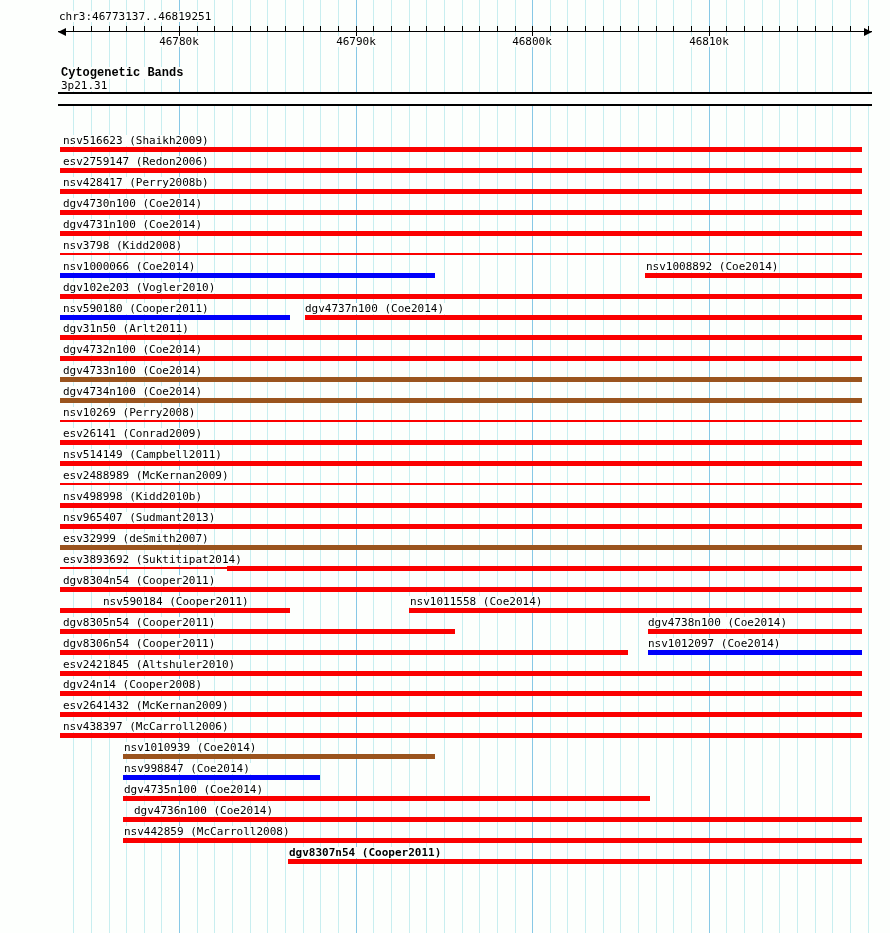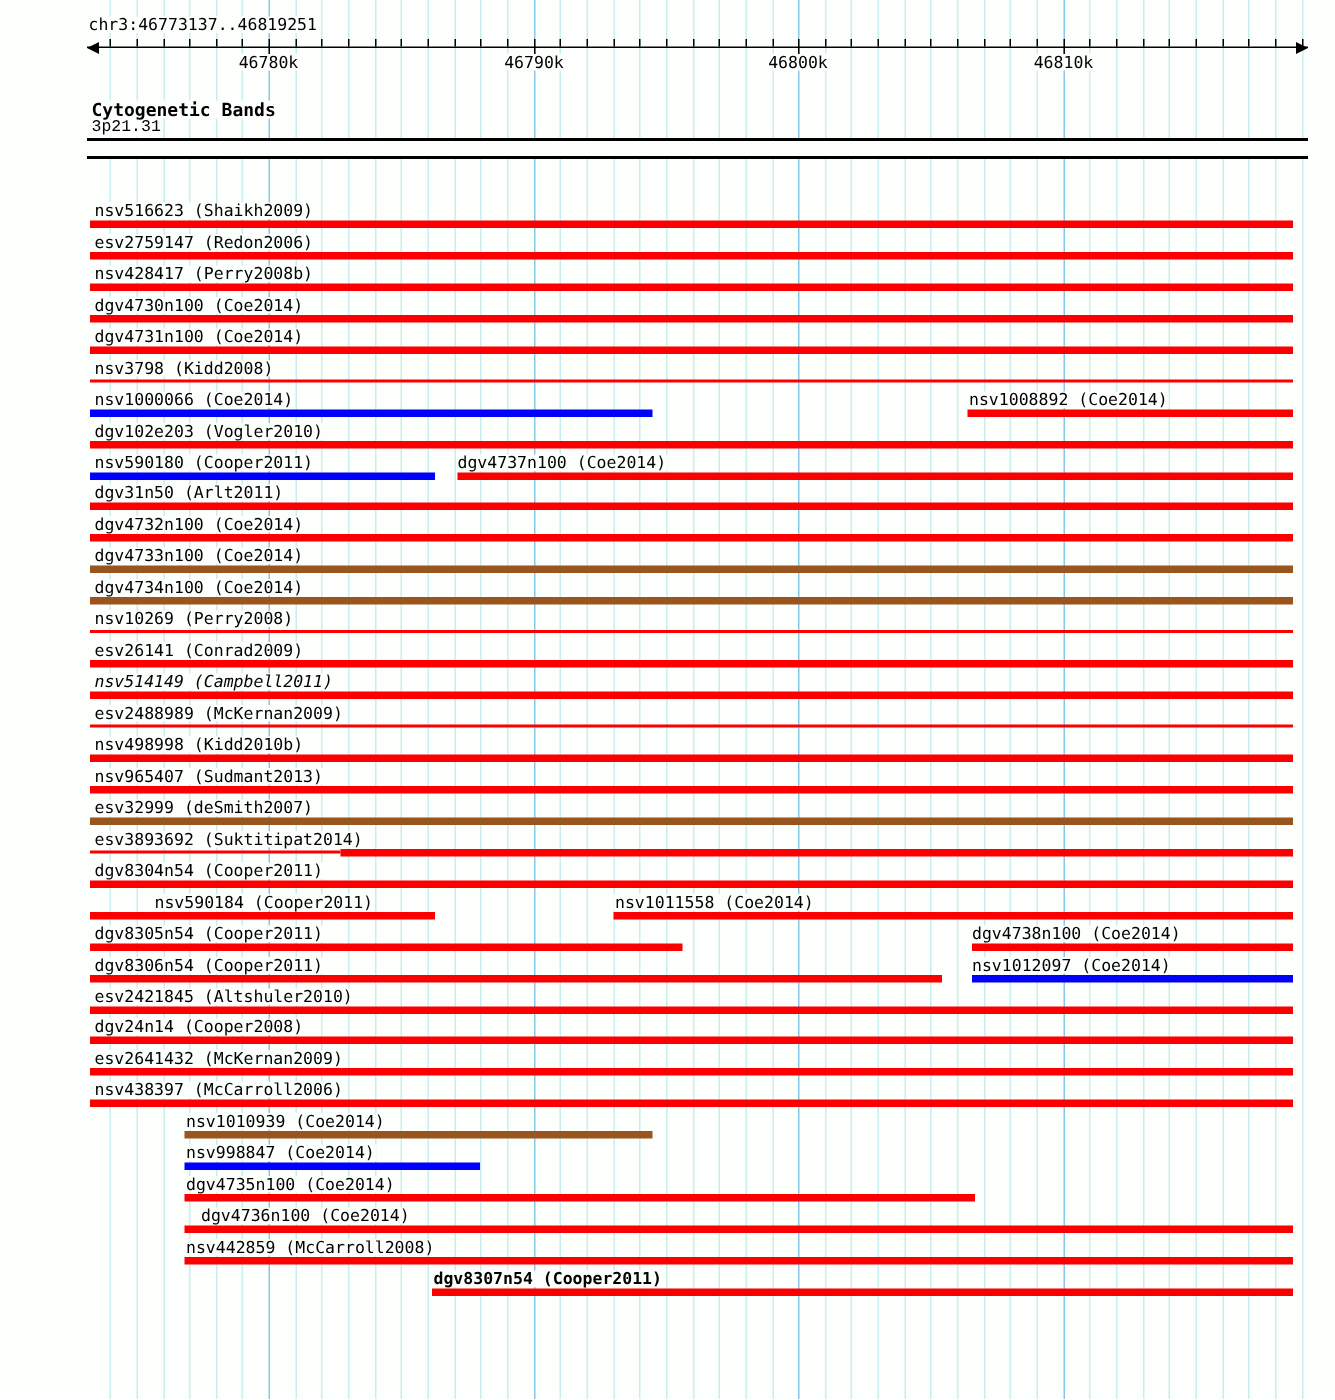--- a/index.html
+++ b/index.html
@@ -6,21 +6,21 @@
   #screen{
     position:relative;
     width:890px;height:933px;
     background:#fdfffd;
     overflow:hidden;
     font-family:"DejaVu Sans Mono","Liberation Mono",monospace;
     color:#000;
   }
   .gridline{position:absolute;top:0;bottom:0;width:1px;}
   .txt{position:absolute;font-size:11px;line-height:11px;white-space:nowrap;background:#fdfffd;padding:0 1px;}
-  .bold{font-weight:bold;font-size:12px;line-height:12px;}
+  .bold{font-weight:bold;font-size:12px;line-height:12px;font-family:Liberation Mono, monospace;}
   .axis-line{position:absolute;height:1px;background:#000;}
   .tick{position:absolute;width:1px;background:#000;}
   .arrow{position:absolute;width:0;height:0;border-top:4px solid transparent;border-bottom:4px solid transparent;}
   .arrow.left{border-right:8px solid #000;}
   .arrow.right{border-left:8px solid #000;}
   .ticklabel{position:absolute;font-size:11px;line-height:11px;width:48px;text-align:center;background:#fdfffd;}
   .bandbox{position:absolute;border-top:2px solid #000;border-bottom:2px solid #000;background:#fdfffd;}
   .vbar{position:absolute;}
   .vlabel{position:absolute;font-size:11px;line-height:11px;white-space:nowrap;background:#fdfffd;padding:0 1px;}
 </style>
@@ -128,21 +128,21 @@
       <div class="tick" style="left: 832px; top: 26px; height: 5px;"></div>
       <div class="tick" style="left: 850px; top: 26px; height: 5px;"></div>
       <div class="tick" style="left: 868px; top: 26px; height: 5px;"></div>
       <div class="ticklabel" style="left: 155px; top: 36px;">46780k</div>
       <div class="ticklabel" style="left: 332px; top: 36px;">46790k</div>
       <div class="ticklabel" style="left: 508px; top: 36px;">46800k</div>
       <div class="ticklabel" style="left: 685px; top: 36px;">46810k</div>
     </div>
 
   <div class="txt bold" style="left:60px;top:67px;">Cytogenetic Bands</div>
-  <div class="txt" style="left:60px;top:80px;font-family:Liberation Mono, monospace;">3p21.31</div>
+  <div class="txt" style="left:60px;top:80px;">3p21.31</div>
   <div class="bandbox" style="left:58px;top:92px;width:814px;height:10px;"></div>
 
 
   <div id="tracks-layer">
       <div>
         <div class="vlabel" style="left: 62px; top: 135px;">nsv516623 (Shaikh2009)</div>
         <div class="vbar" style="left: 60px; width: 802px; top: 147px; height: 5px; background: rgb(251, 0, 0);"></div>
       </div>
       <div>
         <div class="vlabel" style="left: 62px; top: 156px;">esv2759147 (Redon2006)</div>
@@ -198,21 +198,21 @@
       </div>
       <div>
         <div class="vlabel" style="left: 62px; top: 407px;">nsv10269 (Perry2008)</div>
         <div class="vbar" style="left: 60px; width: 802px; top: 420px; height: 2px; background: rgb(251, 0, 0);"></div>
       </div>
       <div>
         <div class="vlabel" style="left: 62px; top: 428px;">esv26141 (Conrad2009)</div>
         <div class="vbar" style="left: 60px; width: 802px; top: 440px; height: 5px; background: rgb(251, 0, 0);"></div>
       </div>
       <div>
-        <div class="vlabel" style="left: 62px; top: 449px; font-style: italic;">nsv514149 (Campbell2011)</div>
+        <div class="vlabel" style="left: 62px; top: 449px;">nsv514149 (Campbell2011)</div>
         <div class="vbar" style="left: 60px; width: 802px; top: 461px; height: 5px; background: rgb(251, 0, 0);"></div>
       </div>
       <div>
         <div class="vlabel" style="left: 62px; top: 470px;">esv2488989 (McKernan2009)</div>
         <div class="vbar" style="left: 60px; width: 802px; top: 483px; height: 2px; background: rgb(251, 0, 0);"></div>
       </div>
       <div>
         <div class="vlabel" style="left: 62px; top: 491px;">nsv498998 (Kidd2010b)</div>
         <div class="vbar" style="left: 60px; width: 802px; top: 503px; height: 5px; background: rgb(251, 0, 0);"></div>
       </div>

